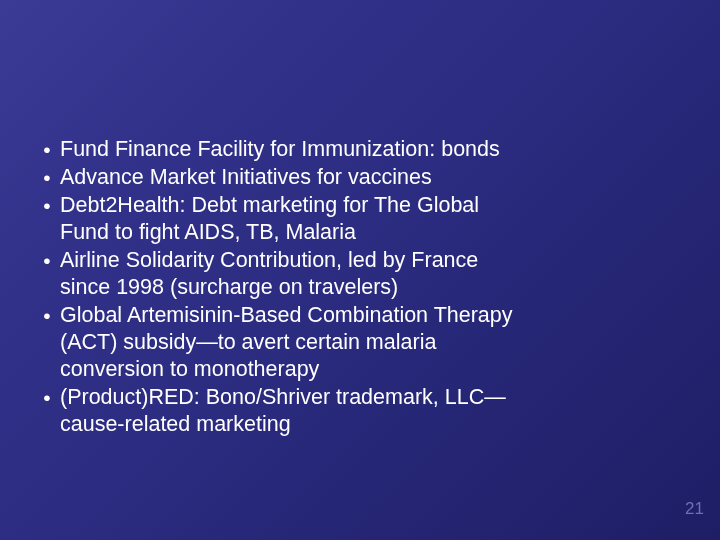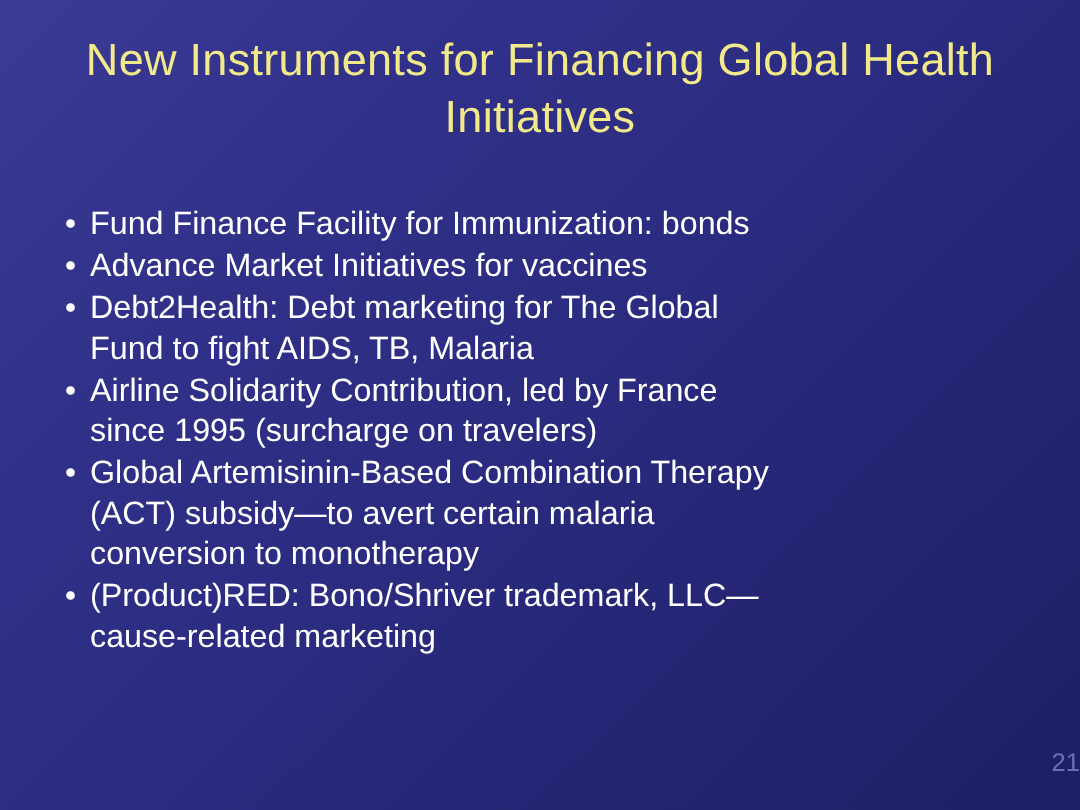--- a/index.html
+++ b/index.html
@@ -59,33 +59,32 @@
     line-height: 27px;
     color: #ffffff;
   }
   .bullet-text {
     flex: 1;
     color: #ffffff;
     white-space: pre-line;
   }
   .slide-number {
     position: absolute;
-    right: 0;
+    right: 16px;
     bottom: 22px;
     color: #6f6fae;
     font-size: 17px;
     line-height: 18px;
   }
 </style>
 </head>
 <body>
 
 <div class="slide">
 
-  <div class="slide-title">New Instruments for Financing Global Health Initiatives</div>
 
   <ul class="body-list">
 
     <li class="bullet-row">
       <span class="bullet-mark">•</span>
       <span class="bullet-text">Fund Finance Facility for Immunization: bonds</span>
     </li>
 
     <li class="bullet-row">
       <span class="bullet-mark">•</span>
@@ -94,21 +93,21 @@
 
     <li class="bullet-row">
       <span class="bullet-mark">•</span>
       <span class="bullet-text">Debt2Health: Debt marketing for The Global
 Fund to fight AIDS, TB, Malaria</span>
     </li>
 
     <li class="bullet-row">
       <span class="bullet-mark">•</span>
       <span class="bullet-text">Airline Solidarity Contribution, led by France
-since 1995 (surcharge on travelers)</span>
+since 1998 (surcharge on travelers)</span>
     </li>
 
     <li class="bullet-row">
       <span class="bullet-mark">•</span>
       <span class="bullet-text">Global Artemisinin-Based Combination Therapy
 (ACT) subsidy—to avert certain malaria
 conversion to monotherapy</span>
     </li>
 
     <li class="bullet-row">

